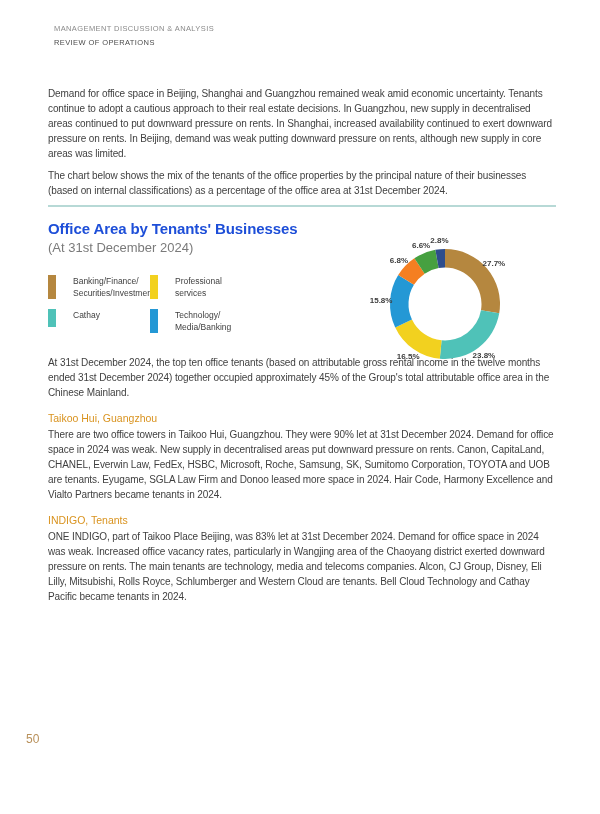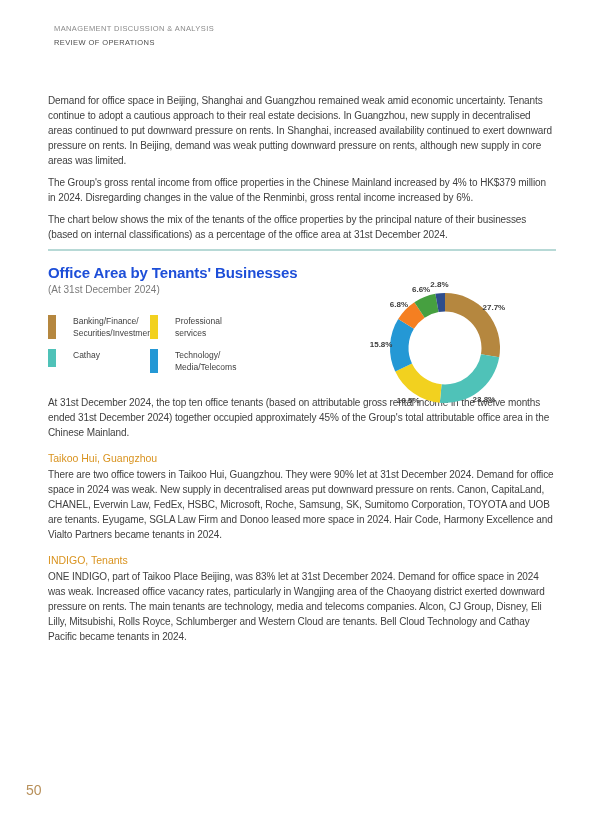--- a/index.html
+++ b/index.html
@@ -10,56 +10,55 @@
     background: #ffffff;
     font-family: "Liberation Sans", sans-serif;
     color: #3f3f3f;
     overflow: hidden;
     padding-left: 44px;
   }
   .doc-header { position: absolute; top: 24px; left: 54px; font-size: 7.5px; letter-spacing: 0.4px; }
   .doc-header .line1 { color: #8a8a8a; margin-bottom: 5px; }
   .doc-header .line2 { color: #4c4c4c; font-weight: normal; }
 
-  .content { position: absolute; top: 93px; left: 48px; width: 508px; }
+  .content { position: absolute; top: 86px; left: 48px; width: 508px; }
   p.body { font-size: 10px; letter-spacing: -0.1px; line-height: 15px; margin: 0 0 7px 0; color:#3f3f3f; }
 
   .divider { height: 2px; background: #b7d9d6; margin: 6px 0 13px 0; }
 
   .chart-section { position: relative; margin-bottom: 12px; }
   .chart-title { font-size: 15px; font-weight: bold; color: #1d4ed8; margin: 0; letter-spacing: -0.1px; }
-  .chart-subtitle { font-size: 10px; color: #7a7a7a; margin-top: 3px; }
+  .chart-subtitle { font-size: 13px; color: #7a7a7a; margin-top: 3px; }
 
   .legend { display: grid; grid-template-columns: 90px 92px auto; column-gap: 12px; margin-top: 20px; width: 302px; }
   .legend-col { display: flex; flex-direction: column; }
   .legend-item { display: flex; gap: 17px; margin-bottom: 10px; }
   .legend-swatch { width: 8px; flex: 0 0 8px; min-height: 18px; }
   .legend-label { font-size: 8.5px; line-height: 11.5px; white-space: pre-line; padding-top: 1px; color:#3f3f3f; }
 
   .donut-svg { position: absolute; top: 0; right: -6px; width: 240px; height: 152px; }
   .slice-label { font-size: 8px; font-weight: bold; fill: #3c3c3c; font-family: "Liberation Sans", sans-serif; }
 
   h3.sub-heading { font-size: 10.5px; font-weight: normal; color: #d9931f; margin: 12px 0 3px 0; }
 
-  .footer-pagenum { position: absolute; left: 26px; top: 782px; font-size: 14px; color: #b8905a; }
+  .footer-pagenum { position: absolute; left: 26px; top: 732px; font-size: 12px; color: #b8905a; }
 </style>
 </head>
 <body>
 
 <div class="page">
 
   <div class="doc-header">
     <div class="line1">MANAGEMENT DISCUSSION &amp; ANALYSIS</div>
     <div class="line2">REVIEW OF OPERATIONS</div>
   </div>
 
   <div class="content">
 
     <p class="body">Demand for office space in Beijing, Shanghai and Guangzhou remained weak amid economic uncertainty. Tenants continue to adopt a cautious approach to their real estate decisions. In Guangzhou, new supply in decentralised areas continued to put downward pressure on rents. In Shanghai, increased availability continued to exert downward pressure on rents. In Beijing, demand was weak putting downward pressure on rents, although new supply in core areas was limited.</p>
-    <p class="body">The Group's gross rental income from office properties in the Chinese Mainland increased by 4% to HK$379 million in 2024. Disregarding changes in the value of the Renminbi, gross rental income increased by 6%.</p>
     <p class="body">The chart below shows the mix of the tenants of the office properties by the principal nature of their businesses (based on internal classifications) as a percentage of the office area at 31st December 2024.</p>
 
     <div class="divider"></div>
 
     <div class="chart-section">
       <h2 class="chart-title">Office Area by Tenants' Businesses</h2>
       <div class="chart-subtitle">(At 31st December 2024)</div>
       <div class="legend" id="legend">
           <div class="legend-col">
             <div class="legend-item">
@@ -73,21 +72,21 @@
             </div>
           </div>
           <div class="legend-col">
             <div class="legend-item">
               <span class="legend-swatch" style="background: rgb(242, 209, 31);"></span>
               <span class="legend-label">Professional services</span>
             </div>
             <div class="legend-item">
               <span class="legend-swatch" style="background: rgb(36, 152, 213);"></span>
               <span class="legend-label">Technology/
-Media/Telecoms</span>
+Media/Banking</span>
             </div>
           </div>
         </div>
       <svg class="donut-svg" id="donut" viewBox="0 0 240 152">
           <path d="M 123.00 29.00 A 55 55 0 0 1 177.21 93.29 L 158.98 90.16 A 36.5 36.5 0 0 0 123.00 47.50 Z" fill="#b5873f"></path>
           <text x="171.9" y="45.7" text-anchor="middle" class="slice-label">27.7%</text>
           <path d="M 177.21 93.29 A 55 55 0 0 1 117.82 138.76 L 119.57 120.34 A 36.5 36.5 0 0 0 158.98 90.16 Z" fill="#4fc2b8"></path>
           <text x="161.9" y="137.8" text-anchor="middle" class="slice-label">23.8%</text>
           <path d="M 117.82 138.76 A 55 55 0 0 1 73.23 107.42 L 89.97 99.54 A 36.5 36.5 0 0 0 119.57 120.34 Z" fill="#f2d11f"></path>
           <text x="86.2" y="139.4" text-anchor="middle" class="slice-label">16.5%</text>

